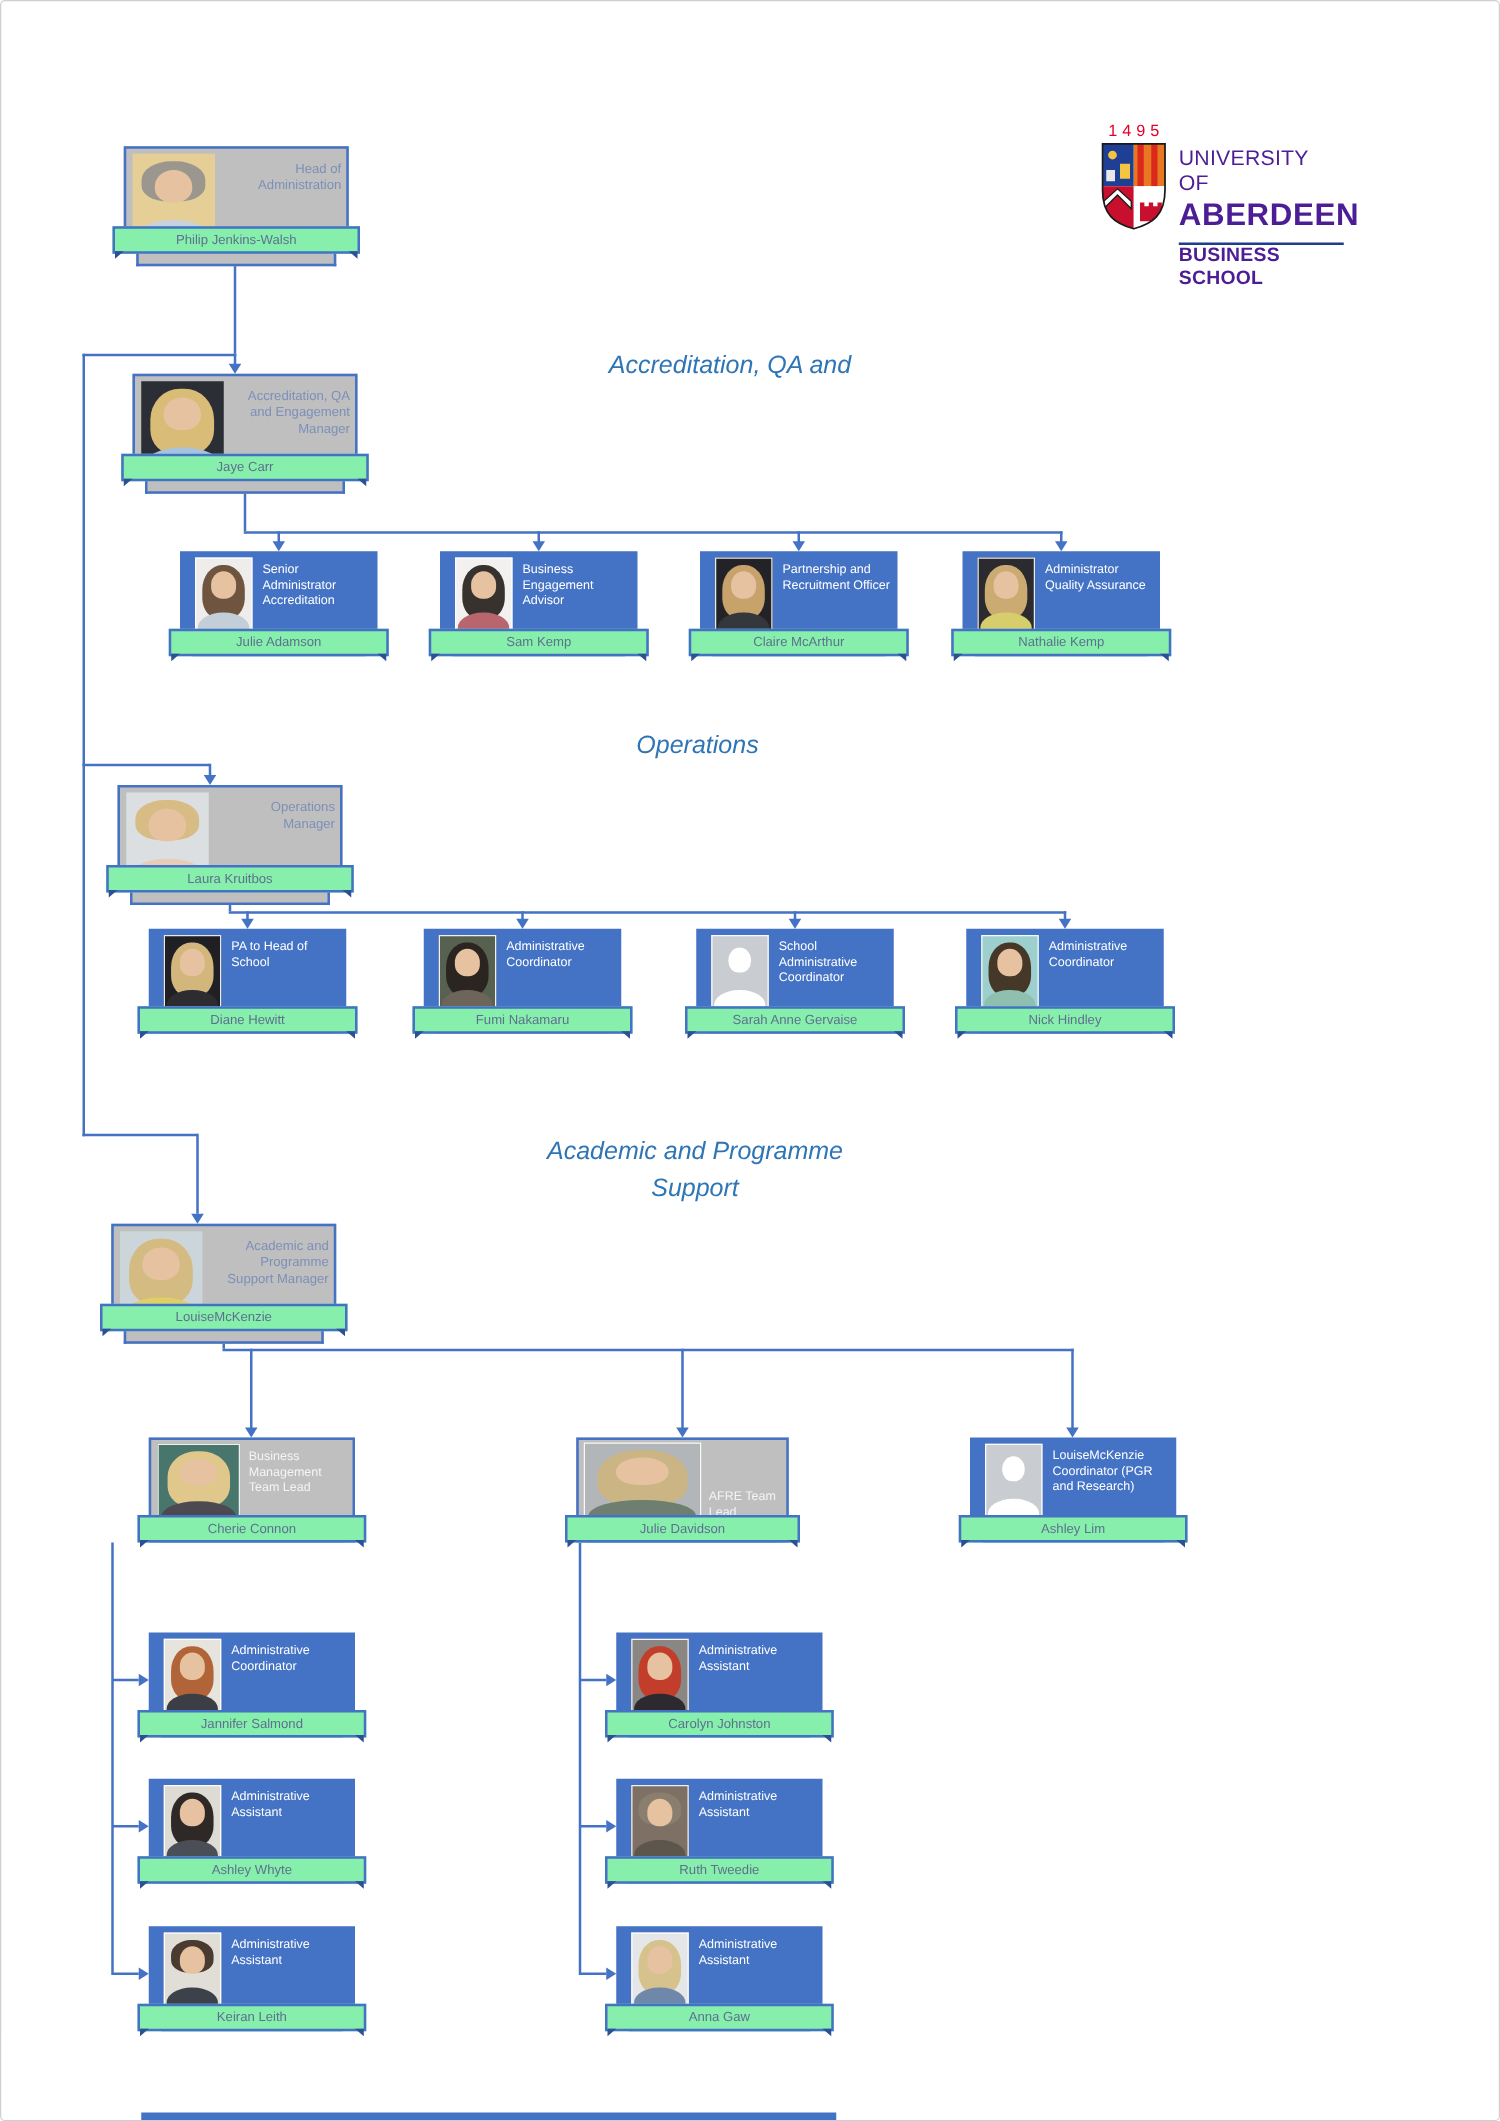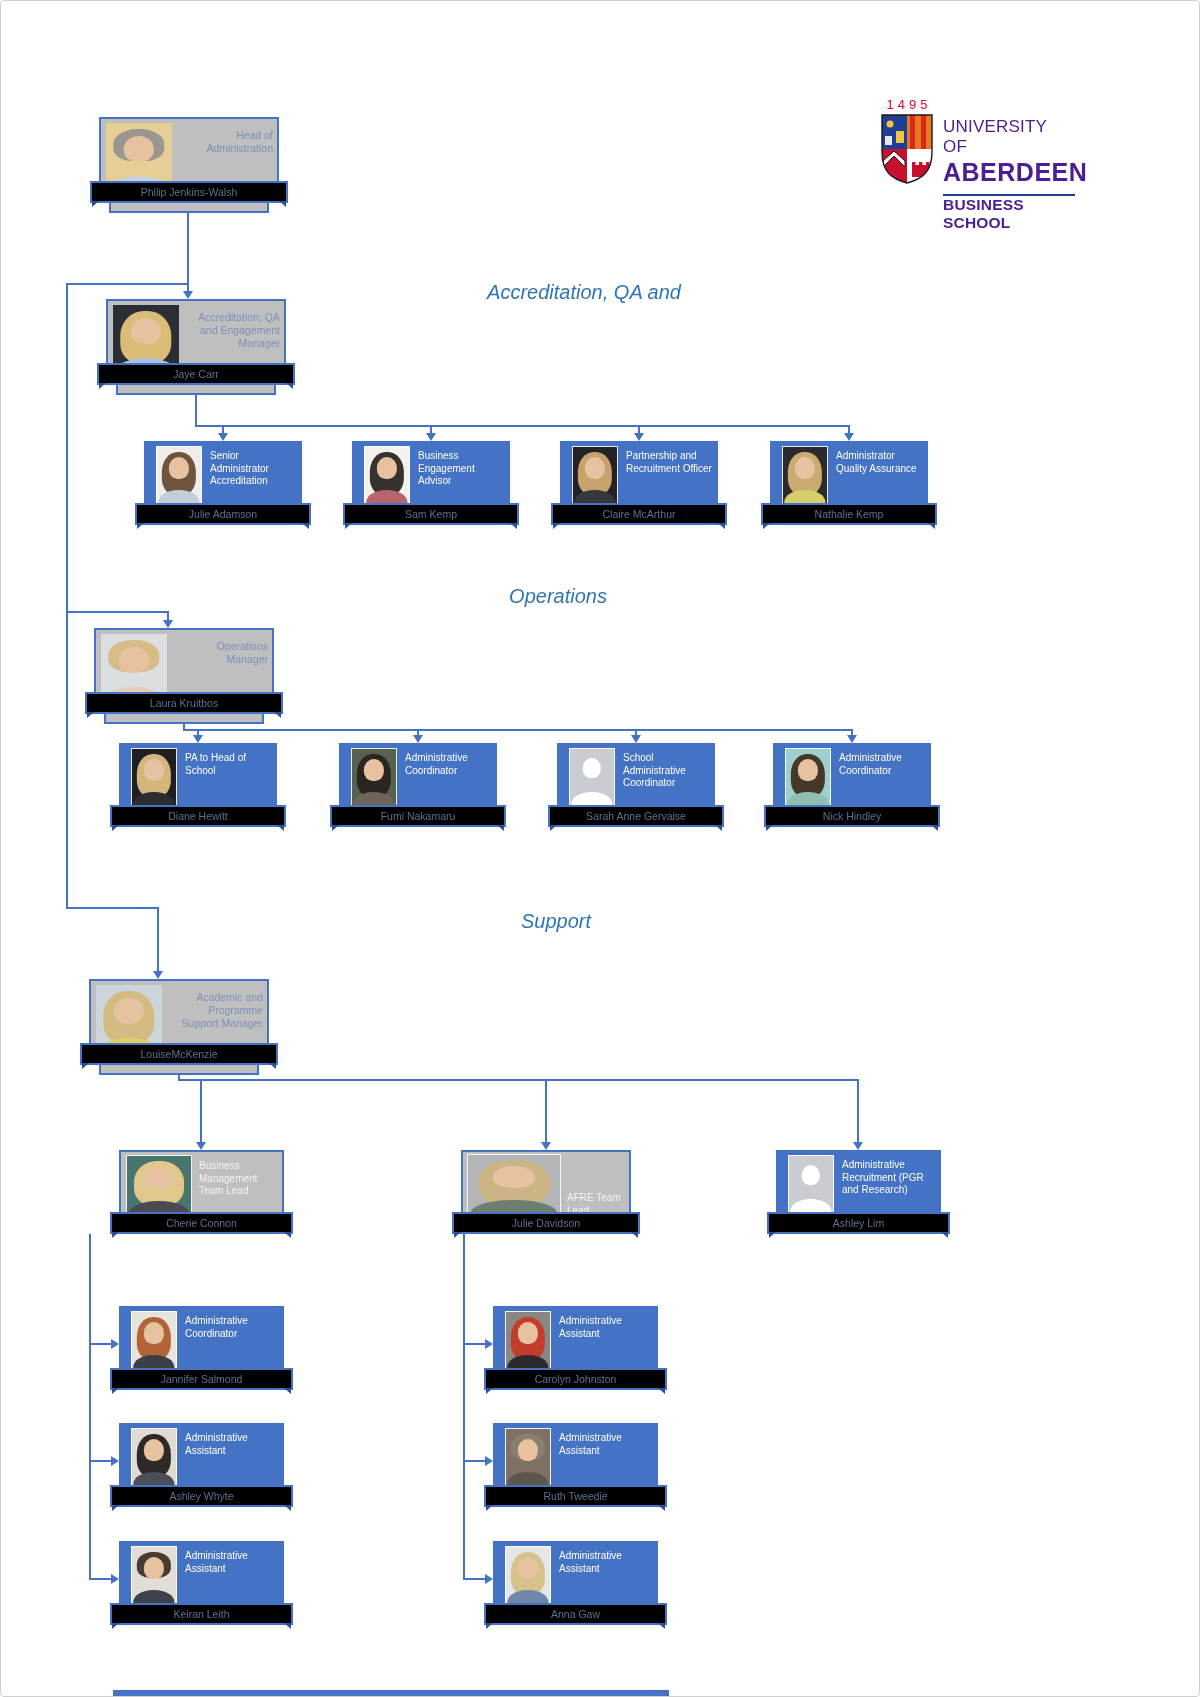--- a/index.html
+++ b/index.html
@@ -28,21 +28,21 @@
         border-right:5px solid transparent;border-top:8px solid #4472C4;z-index:0;}
   .ar-r{position:absolute;width:0;height:0;border-top:5px solid transparent;
         border-bottom:5px solid transparent;border-left:8px solid #4472C4;z-index:0;}
   
   .card{position:absolute;}
   .card .body{position:absolute;left:0;top:0;right:0;height:72px;background:#4472C4;box-sizing:border-box;}
   .card .strip{position:absolute;left:10px;right:10px;top:70px;height:14px;background:#4472C4;}
   .card.mgr .body,.card.gray .body{height:84px;background:#BFBFBF;border:2px solid #4472C4;}
   .card.mgr .strip{top:82px;height:14px;background:#BFBFBF;border:2px solid #4472C4;border-top:none;box-sizing:border-box;}
   .card.gray .strip{background:#BFBFBF;border:2px solid #4472C4;border-top:none;box-sizing:border-box;}
-  .card .banner{position:absolute;left:-9px;right:-9px;top:62px;height:22px;background:#000000;
+  .card .banner{position:absolute;left:-9px;right:-9px;top:62px;height:22px;background:#86efac;
         border:2px solid #4472C4;box-sizing:border-box;display:flex;align-items:center;
         justify-content:center;font-size:10.5px;color:#5E7090;z-index:3;white-space:nowrap;}
   .card.mgr .banner{top:64px;}
   .banner::before{content:"";position:absolute;left:0;bottom:-6px;
         border-top:6px solid #2d4f95;border-right:7px solid transparent;}
   .banner::after{content:"";position:absolute;right:0;bottom:-6px;
         border-top:6px solid #2d4f95;border-left:7px solid transparent;}
   .title{position:absolute;left:66px;right:4px;top:9px;font-size:10px;line-height:1.25;color:#fff;z-index:1;}
   .card.mgr .title{left:80px;top:12px;right:6px;color:#7D90B8;font-size:10.5px;text-align:right;}
   .card.gray .title{color:#f2f4f7;left:80px;top:10px;right:5px;}
@@ -164,20 +164,21 @@
     </div>
   </div>
 
   <div class="sec-h" style="left:433px;top:276px;width:300px">
     <div>Accreditation, QA and</div>
   </div>
   <div class="sec-h" style="left:432px;top:580px;width:250px">
     <div>Operations</div>
   </div>
   <div class="sec-h" style="left:405px;top:905px;width:300px">
+    <div>Academic and Programme</div>
     <div>Support</div>
   </div>
 
   <div class="card mgr" style="left:98px;top:116px;width:180px">
     <div class="body"></div>
       <div class="strip"></div>
     <div class="photo shorthair" style="--bg:#e6cf96;--hair:#9b978e;--top:#c9d2dc">
         <i class="hair"></i>
         <i class="face"></i>
         <i class="torso"></i>
@@ -361,21 +362,21 @@
         <span>Julie Davidson</span>
       </div>
   </div>
   <div class="card" style="left:775px;top:1149px;width:165px">
     <div class="body"></div>
       <div class="strip"></div>
     <div class="photo sil">
         <i class="face"></i>
         <i class="torso"></i>
       </div>
-    <div class="title">Administrative Recruitment (PGR and Research)</div>
+    <div class="title">LouiseMcKenzie Coordinator (PGR and Research)</div>
     <div class="banner">
         <span>Ashley Lim</span>
       </div>
   </div>
 
   <div class="card" style="left:118px;top:1305px;width:165px">
     <div class="body"></div>
       <div class="strip"></div>
     <div class="photo" style="--bg:#e7e3dd;--hair:#b06437;--top:#3b3e45">
         <i class="hair"></i>

